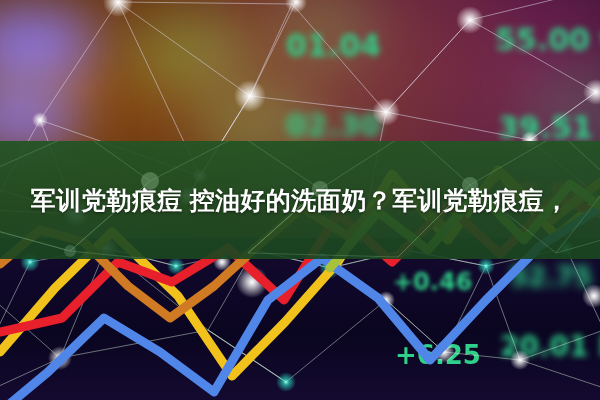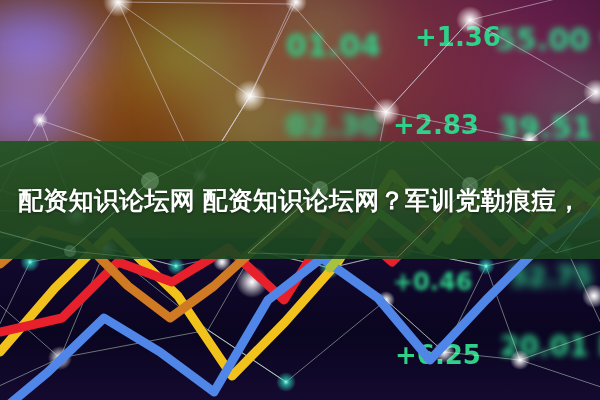--- a/index.html
+++ b/index.html
@@ -116,22 +116,20 @@
     <div class="blob" style="left:-10px;  top:330px; width:150px; height:92px;  background:#1048e0; opacity:.80;"></div>
     <div class="blob" style="left:100px;  top:252px; width:120px; height:70px;  background:#1656ff; opacity:.45;"></div>
     <div class="blob" style="left:430px;  top:258px; width:150px; height:100px; background:#14a89a; opacity:.26;"></div>
     <div class="blob" style="left:520px;  top:60px;  width:130px; height:110px; background:#1aa85a; opacity:.24;"></div>
     <div class="blob" style="left:440px;  top:330px; width:140px; height:80px;  background:#2a3ad0; opacity:.30;"></div>
   </div>
 
   <div class="layer" id="bg-navy"></div>
 
   <div class="layer" id="numbers">
-      <div class="tick sharp" style="left: 415px; top: 22px; font-size: 26px; color: rgb(47, 209, 138);">+1.36</div>
-      <div class="tick sharp" style="left: 393px; top: 110px; font-size: 26px; color: rgb(47, 209, 138);">+2.83</div>
       <div class="tick sharp" style="left: 395px; top: 340px; font-size: 26px; color: rgb(47, 209, 138);">+6.25</div>
       <div class="tick b2" style="left: 393px; top: 268px; font-size: 24px; color: rgb(47, 209, 138);">+0.46</div>
       <div class="tick b3" style="left: 286px; top: 28px; font-size: 30px; color: rgb(47, 209, 138);">01.04</div>
       <div class="tick b5" style="left: 286px; top: 108px; font-size: 30px; color: rgb(47, 209, 138);">02.30</div>
       <div class="tick b3" style="left: 495px; top: 22px; font-size: 30px; color: rgb(47, 209, 138);">55.00 v</div>
       <div class="tick b3" style="left: 498px; top: 110px; font-size: 30px; color: rgb(47, 209, 138);">39.51 v</div>
       <div class="tick b2" style="left: 500px; top: 178px; font-size: 28px; color: rgb(224, 58, 74);">37.56</div>
       <div class="tick b3" style="left: 368px; top: 182px; font-size: 26px; color: rgb(224, 58, 74);">月别</div>
       <div class="tick b3" style="left: 500px; top: 330px; font-size: 28px; color: rgb(47, 209, 138);">20.01 N</div>
       <div class="tick b5" style="left: 510px; top: 262px; font-size: 26px; color: rgb(47, 209, 138);">52.75</div>
@@ -250,17 +248,17 @@
         <path d="M470,44 L556,112 L612,96"></path>
       </g>
       <g>
         <circle cx="150" cy="40" r="9" fill="#bff0c4" fill-opacity=".5"></circle>
         <circle cx="320" cy="48" r="8" fill="#bff0c4" fill-opacity=".45"></circle>
         <circle cx="470" cy="44" r="8" fill="#bff0c4" fill-opacity=".45"></circle>
         <circle cx="70" cy="110" r="6" fill="#bff0c4" fill-opacity=".35"></circle>
       </g>
     </svg>
     <div id="title-text">
-      <span id="title-line1">配资知识论坛网 配资知识论坛网？军训党勒痕痘，</span>
+      <span id="title-line1">军训党勒痕痘 控油好的洗面奶？军训党勒痕痘，</span>
     </div>
   </div>
 
 </div>
 
 </body></html>

